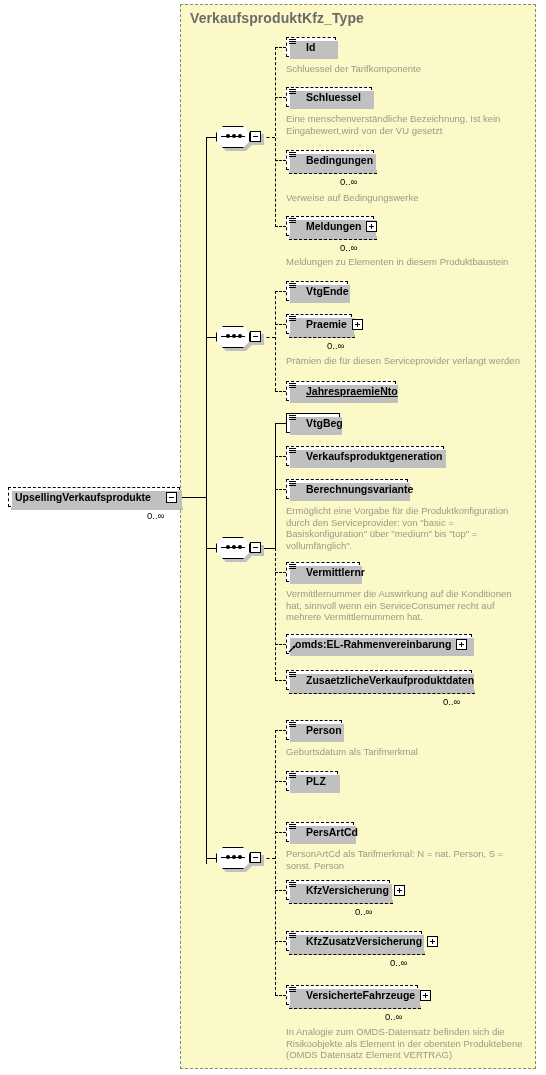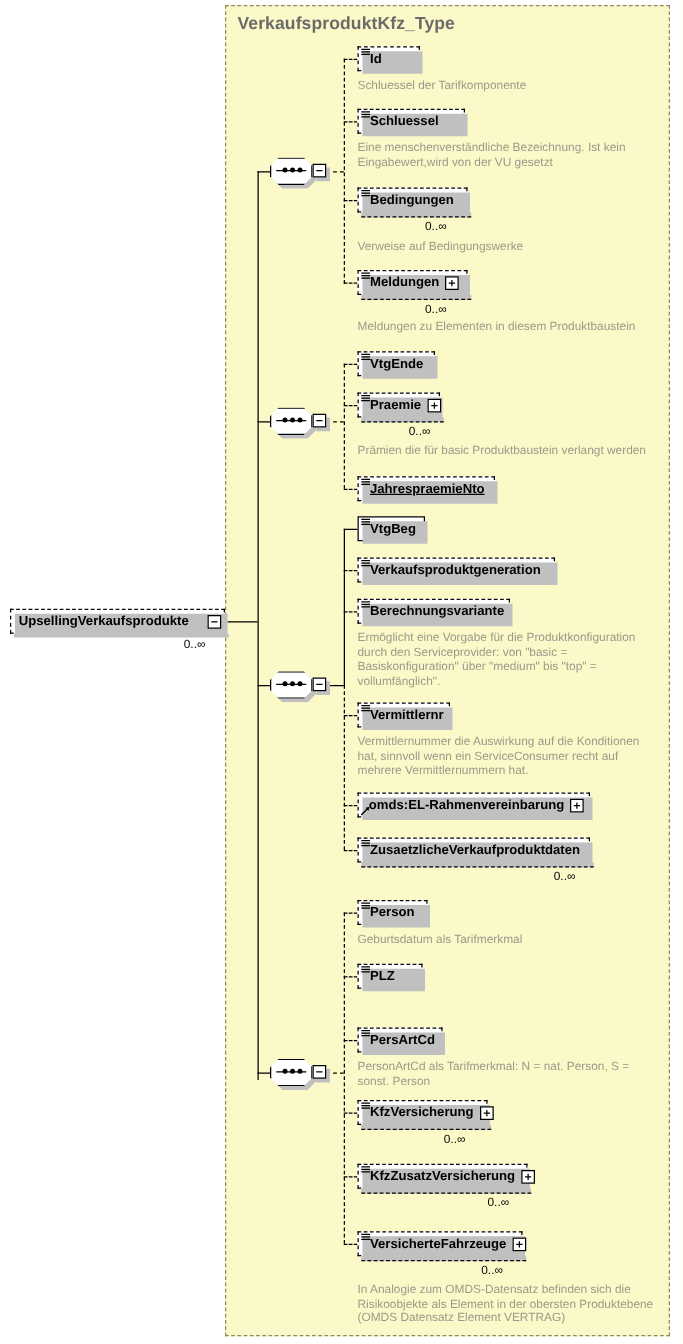--- a/index.html
+++ b/index.html
@@ -33,21 +33,21 @@
   }
 
   
   .node {
     position: absolute;
     height: 20px;
     background: #ffffff;
     border: 1px dashed #000000;
     display: flex;
     align-items: center;
-    padding-left: 9px;
+    padding-left: 19px;
     padding-right: 6px;
     font-size: 10.5px;
     font-weight: bold;
     color: #000000;
     white-space: nowrap;
     z-index: 6;
   }
   .node.required { border-style: solid; }
   
   .node::after {
@@ -332,21 +332,21 @@
     <span class="glyph">
         <i></i>
         <i></i>
         <i></i>
       </span>
     <span>Praemie</span>
     <span class="plusbox"></span>
   </div>
   <div style="position:absolute; left:289px; top:334px; width:66px; height:4px; background:#c0c0c0; border-bottom:1px dashed #000; z-index:7;"></div>
   <div class="occurs" style="left:327px; top:340px;">0..∞</div>
-  <div class="doc" style="left:286px; top:355px; width:252px;">Prämien die für basic Produktbaustein verlangt werden</div>
+  <div class="doc" style="left:286px; top:355px; width:252px;">Prämien die für diesen Serviceprovider verlangt werden</div>
 
   <div class="ln h-dash" style="left:275px; top:391px; width:11px;"></div>
   <div class="node" style="left:286px; top:381px; width:110px;text-decoration:underline;">
     <span class="glyph">
         <i></i>
         <i></i>
         <i></i>
       </span>
     <span>JahrespraemieNto</span>
   </div>

